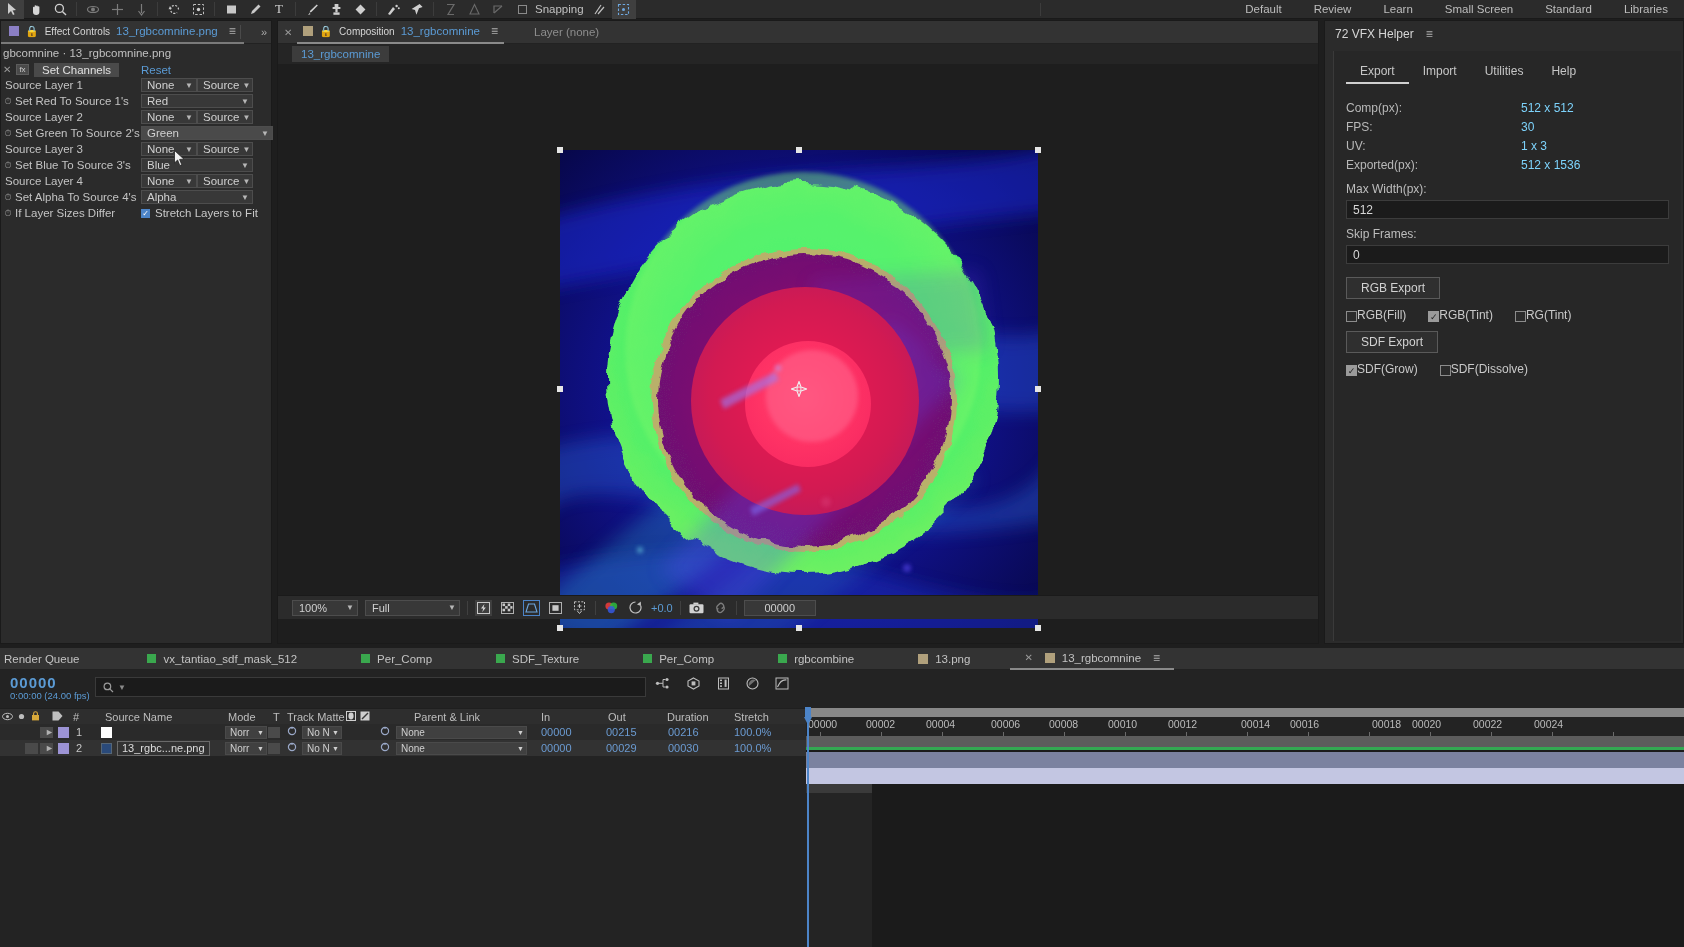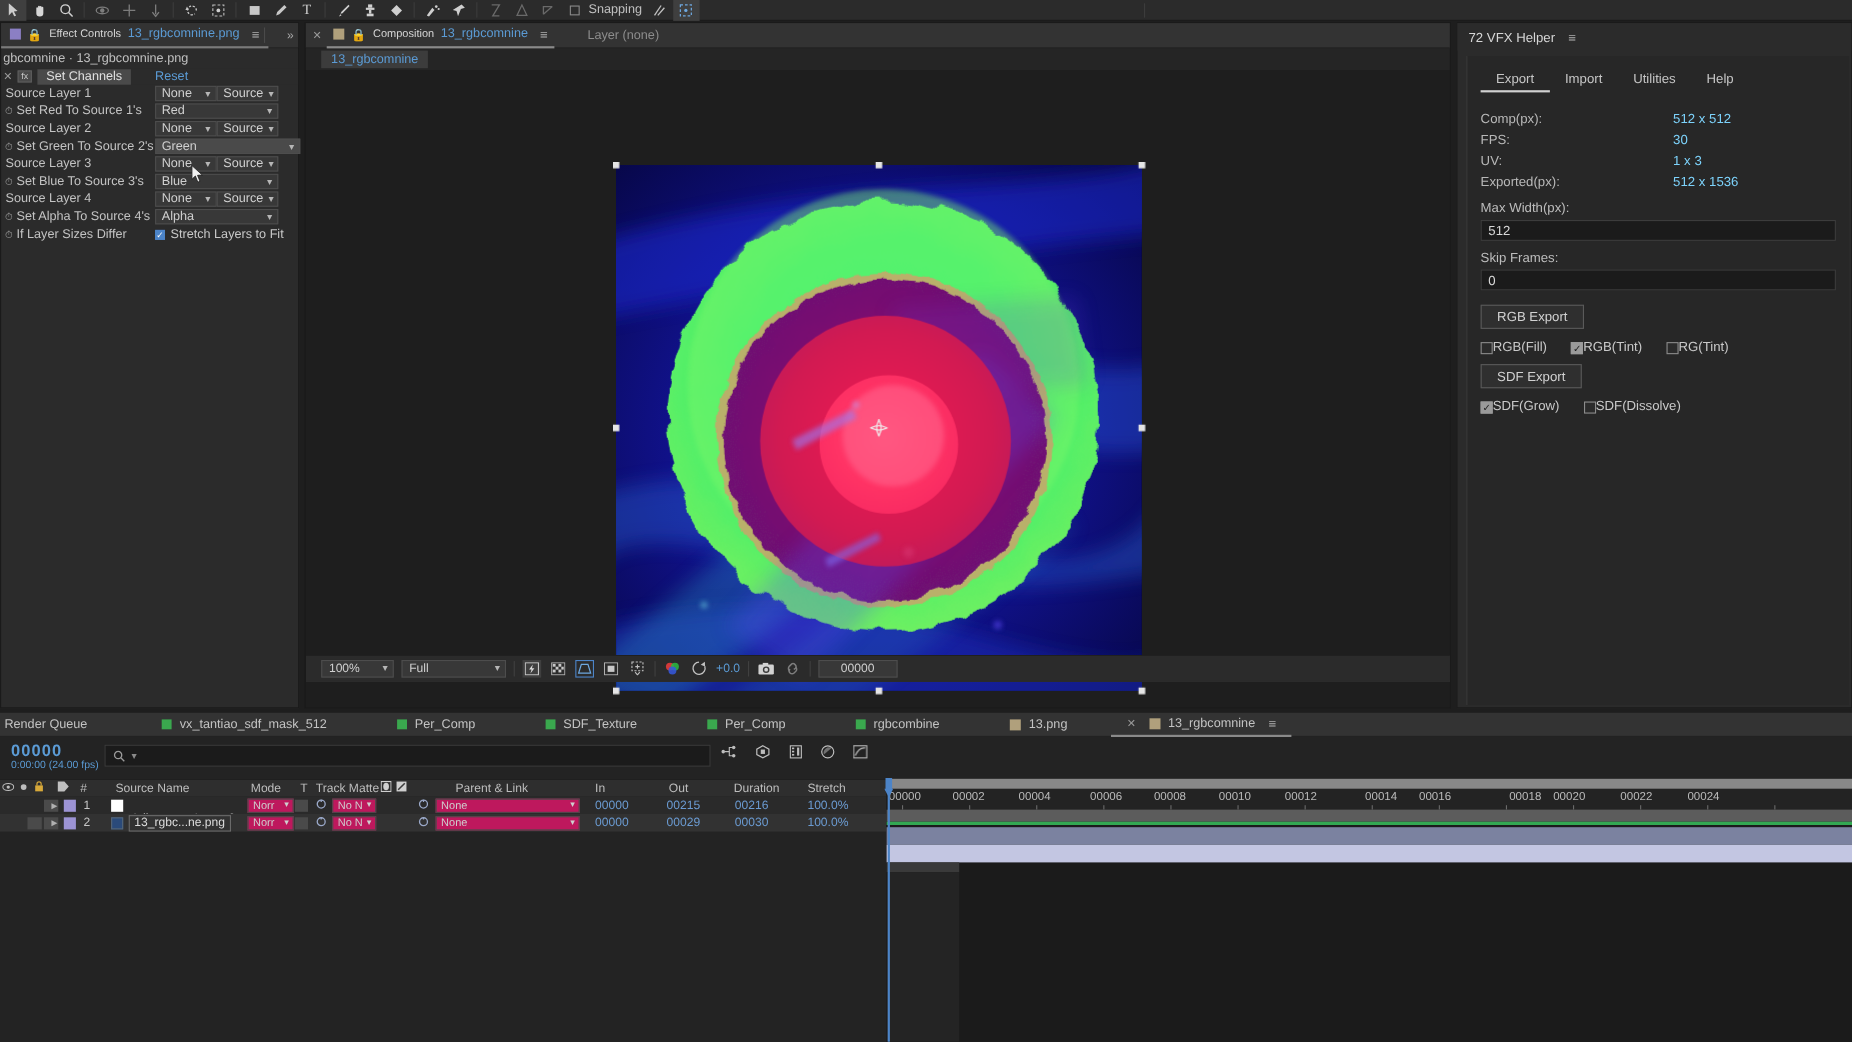--- a/index.html
+++ b/index.html
@@ -130,21 +130,21 @@
   .tl-hdr { position:absolute; left:0; top:38px; width:806px; height:16px; background:#2e2e2e;
     display:flex; align-items:center; font-size:11px; color:#bdbdbd; border-top:1px solid #1f1f1f; }
   .hcell { position:absolute; }
   .lrow { position:absolute; left:0; width:806px; height:16px; display:flex; align-items:center;
     font-size:11px; color:#c6c6c6; }
   .lrow.even { background:#2a2a2a; }
   .lrow.odd { background:#323232; }
   .lcell { position:absolute; }
   .swatch-w { width:11px; height:11px; background:#fff; }
   .swatch-img { width:11px; height:11px; background:#2a4a7a; border:1px solid #567; }
-  .minidrop { height:13px; background:#be185d; border:1px solid #4a4a4a; display:flex;
+  .minidrop { height:13px; background:#404040; border:1px solid #4a4a4a; display:flex;
     align-items:center; justify-content:space-between; padding:0 2px 0 4px; color:#cfcfcf; font-size:10px; }
   .inout { color:#6b9bd2; font-size:11px; }
   .namebox { border:1px solid #6a6a6a; padding:0 4px; line-height:13px; color:#ddd; }
   .ruler { position:absolute; left:806px; top:38px; width:878px; height:28px; background:#232323; }
   .rul-scroll { position:absolute; left:0; top:0; width:878px; height:9px; background:#888; }
   .tick-lbl { position:absolute; top:10px; color:#bbb; font-size:10.5px; }
   .tick { position:absolute; top:24px; width:1px; height:5px; background:#6a6a6a; }
   .tracks { position:absolute; left:806px; top:66px; width:878px; height:211px; background:#1b1b1b; }
   .trk-head { position:absolute; left:0; top:0; width:878px; height:11px; background:#5c5c5c; }
   .trk-green { position:absolute; left:0; top:11px; width:878px; height:3px; background:#33a852; }
@@ -283,20 +283,28 @@
           <path d="M5 11 L11 4" stroke="#c0c0c0" stroke-width="1.2"></path>
         </svg>
     </div>
     <div class="tool" style="background:#3f3f3f;">
       <svg width="13" height="13" viewBox="0 0 13 13">
           <rect x="1.5" y="1.5" width="10" height="10" fill="none" stroke="#6ea8e0" stroke-width="1.1" stroke-dasharray="2.4 1.8"></rect>
           <circle cx="6.5" cy="6.5" r="1.5" fill="#6ea8e0"></circle>
         </svg>
     </div>
     <div class="ws-divider"></div>
+    <div class="ws-tabs">
+      <div class="ws-tab">Default</div>
+      <div class="ws-tab">Review</div>
+      <div class="ws-tab">Learn</div>
+      <div class="ws-tab">Small Screen</div>
+      <div class="ws-tab">Standard</div>
+      <div class="ws-tab">Libraries</div>
+    </div>
   </div>
 
   <div class="panel-ec">
     <div class="ec-tabbar">
       <div class="ec-tab">
         <span class="sq-purple"></span>
         <span class="lock-ico">🔒</span>
         <span class="tabtitle">Effect Controls</span>
         <span class="tabfile">13_rgbcomnine.png</span>
         <span class="hamb">≡</span>

